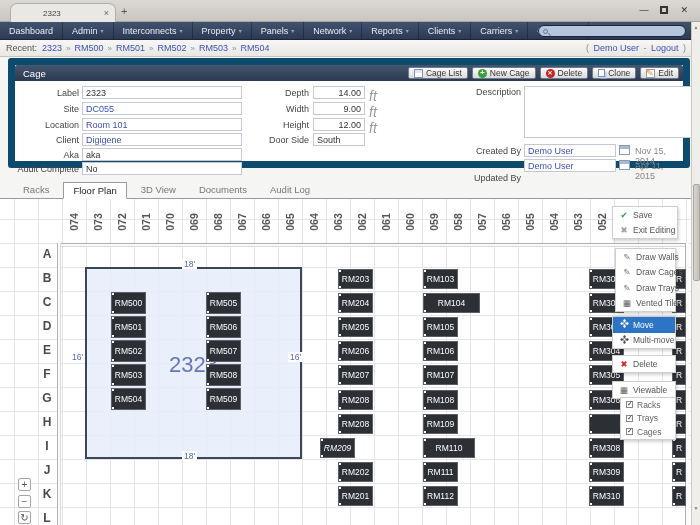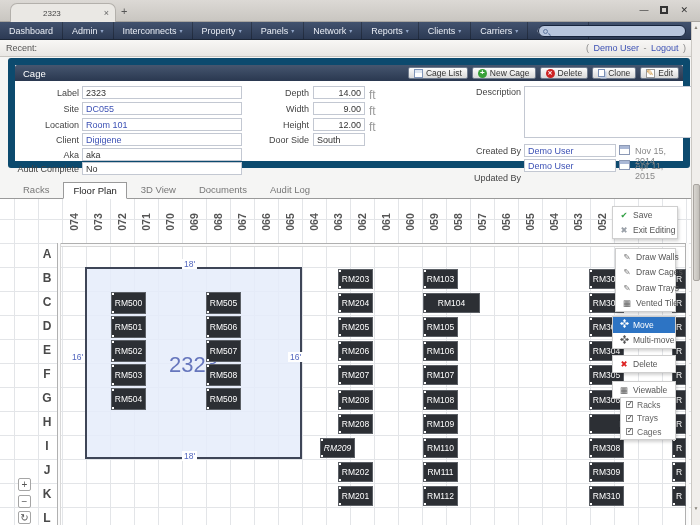--- a/index.html
+++ b/index.html
@@ -60,21 +60,21 @@
   .pb-del { border-radius:50%; background:#cc2222; }
   .pb-del::after { content:'\2715'; position:absolute; left:0; top:0; width:9px; text-align:center; color:#fff; font-size:6px; line-height:9px; font-weight:bold; }
   .pb-clone { width:7px; height:8px; background:#fff; border:1px solid #7a8fb5; box-shadow:2px 2px 0 -0.5px #c3d0e4; }
   .pb-edit { background:#fff; border:1px solid #999; }
   .pb-edit::after { content:'\270E'; position:absolute; left:-1px; top:-2px; color:#c98a2b; font-size:9px; }
 
   .frm-label { position:absolute; text-align:right; color:#444; font-size:9px; }
   .input-box { position:absolute; height:13px; background:#fff; border:1px solid #c3c8d2;
     font-size:9px; padding:1px 3px; color:#333; overflow:hidden; white-space:nowrap; }
   .input-box.num { text-align:right; }
-  .suffix { position:absolute; color:#999; font-size:12px; }
+  .suffix { position:absolute; color:#999; font-size:14px;font-style:italic; }
   #descbox { position:absolute; left:509px; top:21px; width:172px; height:52px;
     border:1px solid #c3c8d2; resize:none; font-family:"Liberation Sans",sans-serif; font-size:9px; }
   .cal-icon { position:absolute; width:11px; height:10px; background:#fff; border:1px solid #8c99b5; }
   .cal-icon::before { content:''; position:absolute; left:0; top:0; width:100%; height:3px; background:#aab8d6; }
   .meta-date { position:absolute; color:#888; font-size:9px; }
 
   
   #tabs { position:absolute; left:14px; top:182px; height:17px; display:flex; gap:5px; z-index:2; }
   .tab { padding:0 9px; line-height:16px; font-size:9.5px; color:#777; cursor:pointer; }
   .tab.active { background:#fff; border:1px solid #9a9a9a; border-bottom:1px solid #fff; color:#222; }
@@ -186,20 +186,21 @@
       </div>
     </div>
   <div class="searchbox">
     <span class="mag"></span>
     <input style="">
   </div>
 </div>
 
 <div id="breadcrumb">
   <span class="crumb-prefix">Recent:</span>
+  <span id="crumbs"><span class="lnk">2323</span><span class="crumb-sep">»</span><span class="lnk">RM500</span><span class="crumb-sep">»</span><span class="lnk">RM501</span><span class="crumb-sep">»</span><span class="lnk">RM502</span><span class="crumb-sep">»</span><span class="lnk">RM503</span><span class="crumb-sep">»</span><span class="lnk">RM504</span></span>
   <span id="bc-right">
     <span>(</span>
     <span class="lnk">Demo User</span>
     <span>-</span>
     <span class="lnk">Logout</span>
     <span>)</span>
   </span>
 </div>
 
 <div id="cage-panel">
@@ -344,21 +345,21 @@
       <div class="rack" style="left: 320px; top: 239px; width: 35px; height: 20px; font-style: italic;">RM209</div>
       <div class="rack" style="left: 338px; top: 263px; width: 35px; height: 20px;">RM202</div>
       <div class="rack" style="left: 338px; top: 287px; width: 35px; height: 20px;">RM201</div>
       <div class="rack" style="left: 423px; top: 70px; width: 35px; height: 20px;">RM103</div>
       <div class="rack" style="left: 423px; top: 94px; width: 57px; height: 20px;">RM104</div>
       <div class="rack" style="left: 423px; top: 118px; width: 35px; height: 20px;">RM105</div>
       <div class="rack" style="left: 423px; top: 142px; width: 35px; height: 20px;">RM106</div>
       <div class="rack" style="left: 423px; top: 166px; width: 35px; height: 20px;">RM107</div>
       <div class="rack" style="left: 423px; top: 191px; width: 35px; height: 20px;">RM108</div>
       <div class="rack" style="left: 423px; top: 215px; width: 35px; height: 20px;">RM109</div>
-      <div class="rack" style="left: 423px; top: 239px; width: 35px; height: 20px;">RM110</div>
+      <div class="rack" style="left: 423px; top: 239px; width: 52px; height: 20px;">RM110</div>
       <div class="rack" style="left: 423px; top: 263px; width: 35px; height: 20px;">RM111</div>
       <div class="rack" style="left: 423px; top: 287px; width: 35px; height: 20px;">RM112</div>
       <div class="rack" style="left: 589px; top: 70px; width: 35px; height: 20px;">RM301</div>
       <div class="rack" style="left: 589px; top: 94px; width: 35px; height: 20px;">RM302</div>
       <div class="rack" style="left: 589px; top: 118px; width: 35px; height: 20px;">RM303</div>
       <div class="rack" style="left: 589px; top: 142px; width: 35px; height: 20px;">RM304</div>
       <div class="rack" style="left: 589px; top: 166px; width: 35px; height: 20px;">RM305</div>
       <div class="rack" style="left: 589px; top: 191px; width: 35px; height: 20px;">RM306</div>
       <div class="rack" style="left: 589px; top: 215px; width: 35px; height: 20px; padding-left: 43px;">RM307</div>
       <div class="rack" style="left: 589px; top: 239px; width: 35px; height: 20px;">RM308</div>

